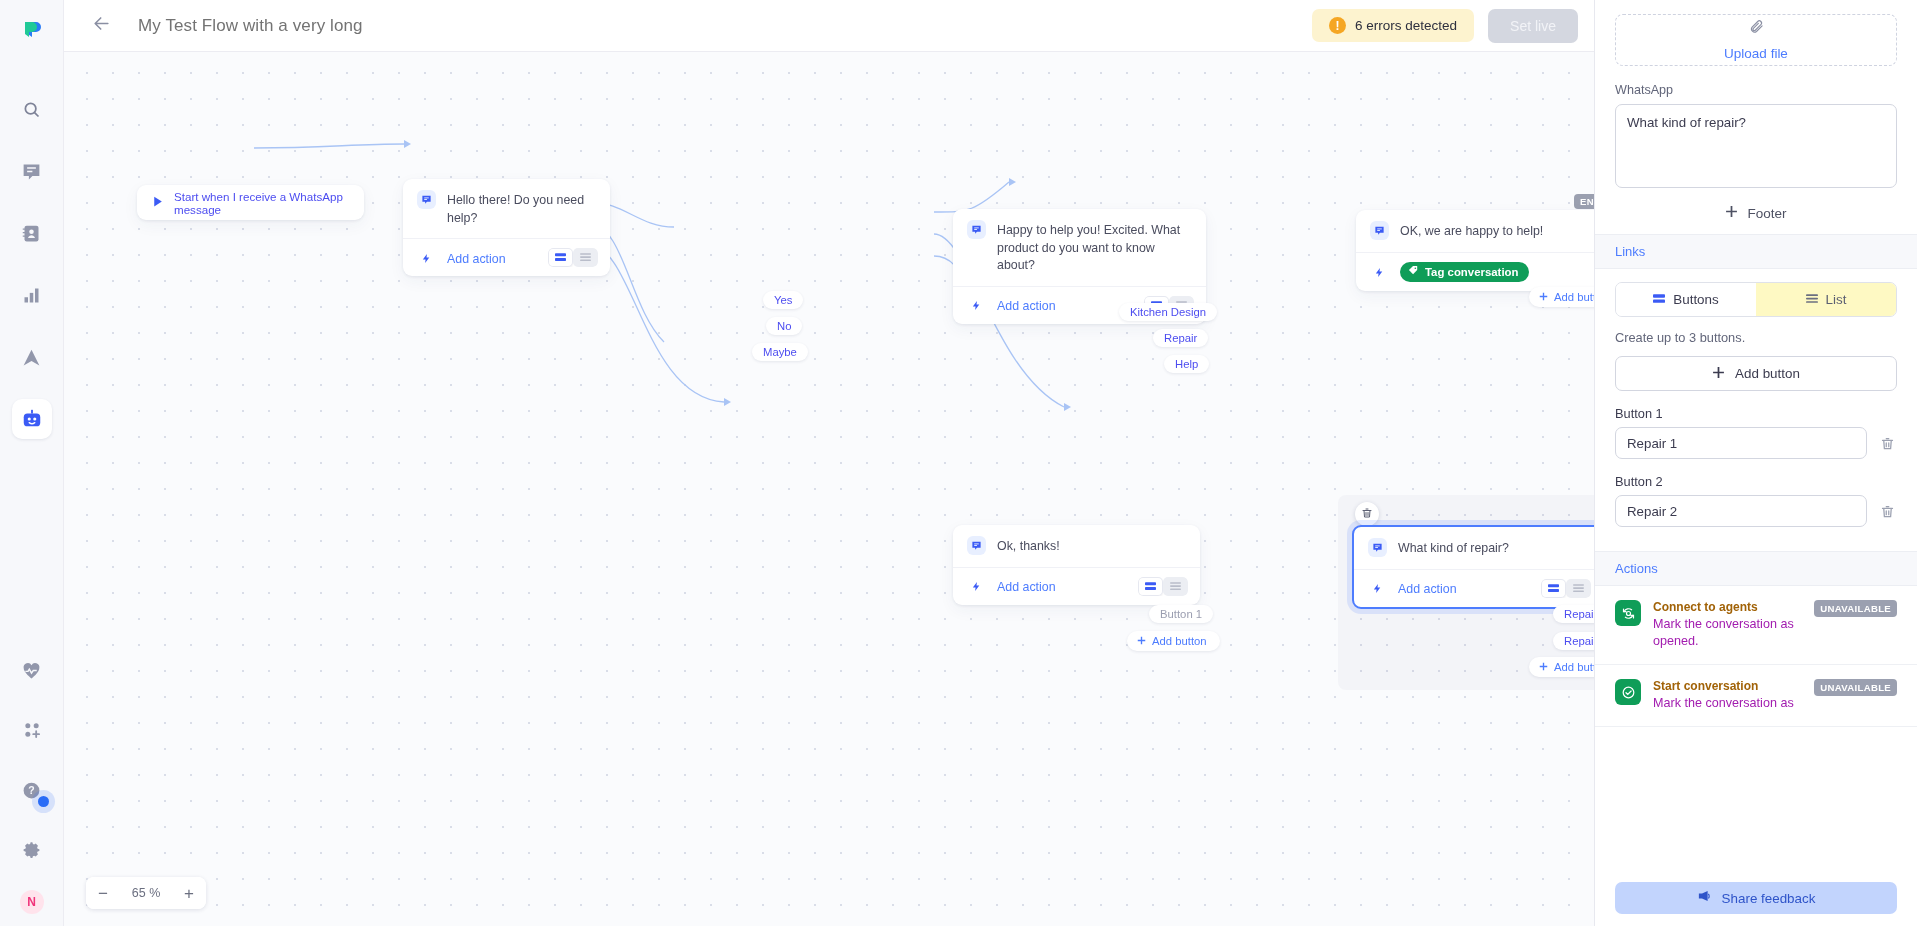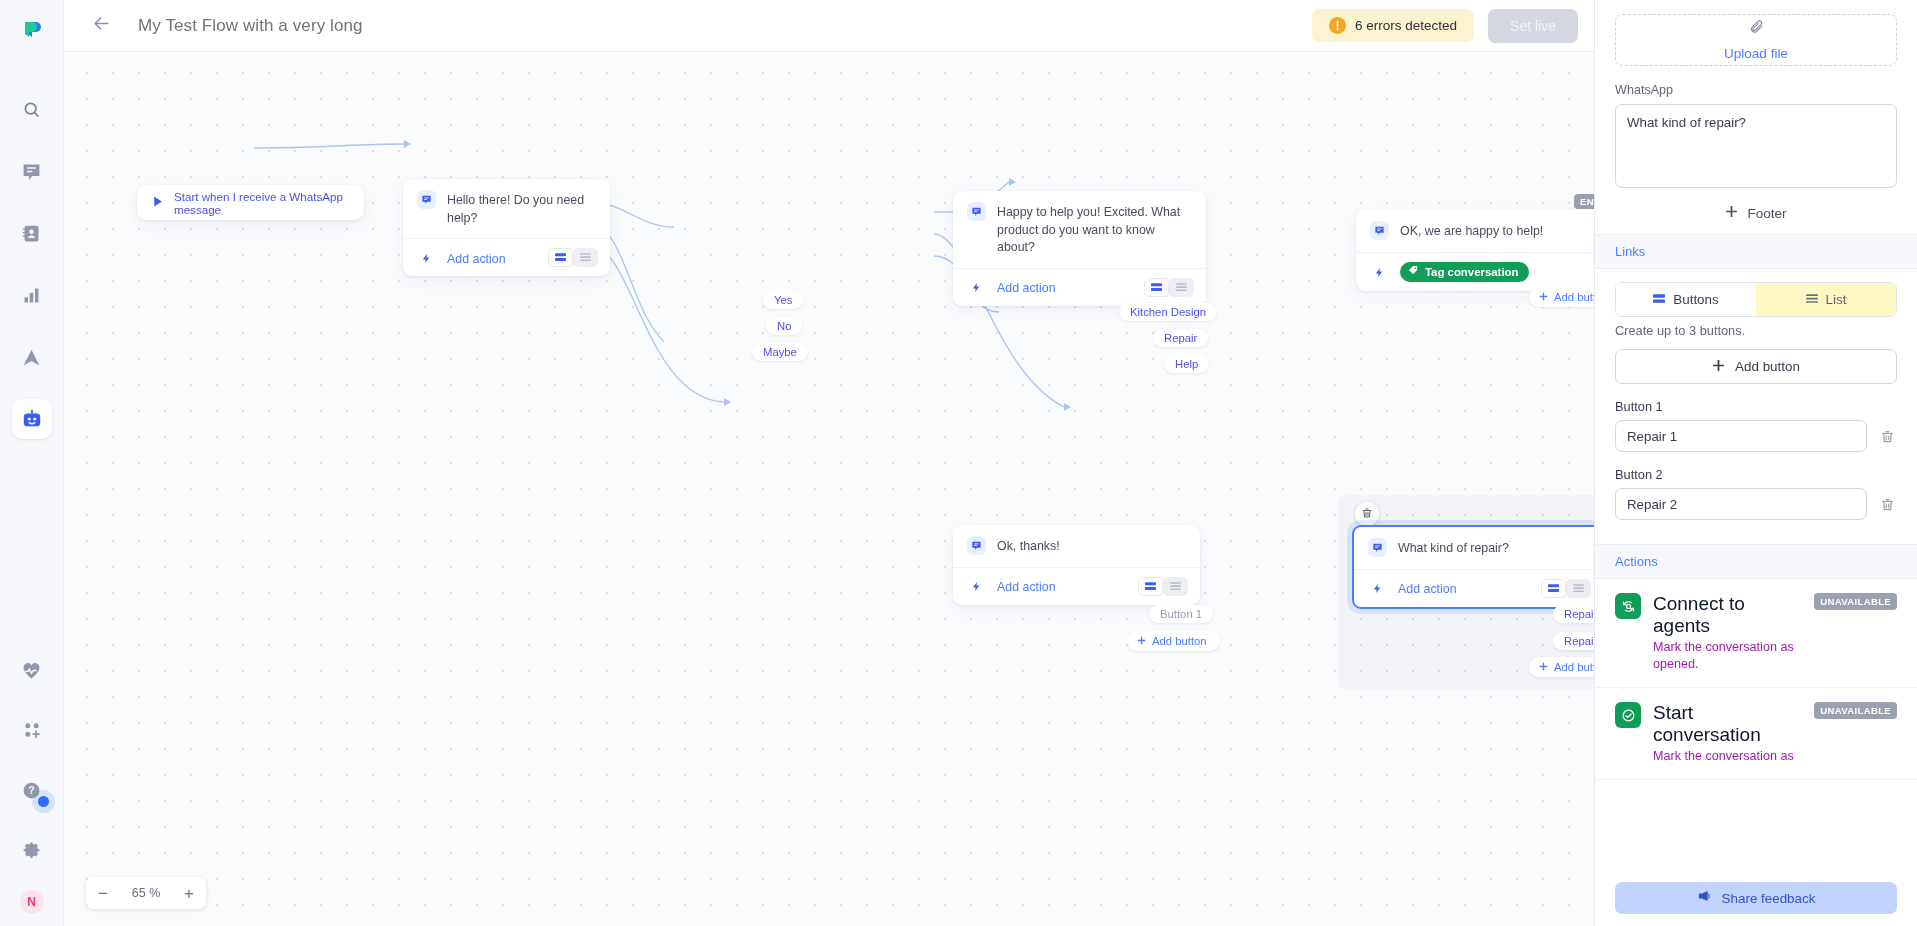--- a/index.html
+++ b/index.html
@@ -186,39 +186,39 @@
   .tabs {
     display: flex; margin: 13px 20px 0; border-radius: 7px; overflow: hidden;
     border: 1px solid #dfe2ea;
   }
   .tab {
     flex: 1; text-align: center; padding: 9px 0; font-size: 13.4px;
     display:flex; align-items:center; justify-content:center; gap:8px; cursor:pointer;
   }
   .tab.sel { background: #fff; color: #3b3b4f; }
   .tab.unsel { background: #fef9c3; color: #5b5f72; }
-  .hint { font-size: 12.8px; color: #62667a; margin: 6px 20px 0; }
+  .hint { font-size: 12.8px; color: #62667a; margin: 13px 20px 0; }
   .addbtn-outline {
     margin: 11px 20px 0; border: 1px solid #d3d6e0; border-radius: 7px;
     height: 35px; display:flex; align-items:center; justify-content:center; gap:10px;
     font-size: 13.4px; color: #3b3b4f; cursor: pointer;
   }
   .btn-label { font-size: 12.8px; color: #3b3b4f; margin: 15px 20px 6px; }
   .btn-row { display:flex; align-items:center; gap:10px; margin: 0 20px; }
   .btn-input {
     flex: 1; height: 32px; border: 1px solid #d3d6e0; border-radius: 7px;
     padding: 0 11px; font-size: 13.3px; color: #3b3b4f; font-family: inherit; outline:none;
   }
   .trash { width: 20px; cursor: pointer; display:flex; align-items:center; justify-content:center; }
   .action-item { display: flex; gap: 12px; padding: 14px 20px; border-bottom: 1px solid #eef0f4; align-items:flex-start; }
   .action-ico {
     width: 26px; height: 26px; flex: 0 0 26px; border-radius: 6px; background: #0f9d58;
     display:flex; align-items:center; justify-content:center;
   }
-  .action-title { font-size: 19px; font-weight: normal; color: #0f172a; }
+  .action-title { font-size: 12px; font-weight: bold; color: #a16207; }
   .action-desc { font-size: 12.6px; color: #a21caf; line-height: 1.35; margin-top: 2px; }
   .badge-unav {
     background: #9ba0b0; color: #fff; font-size: 9.6px; font-weight: bold;
     border-radius: 4px; padding: 3px 6px; letter-spacing:.3px; margin-left:auto; flex:0 0 auto;
     align-self:flex-start;
   }
   .share-fb {
     position: absolute; left: 20px; right: 20px; bottom: 12px;
     background: #c2d4fd; border-radius: 7px; height: 32px;
     display:flex; align-items:center; justify-content:center; gap:10px;
@@ -416,21 +416,21 @@
                 </svg>
             </span>
           </span>
         </div>
       </div>
 
       <div class="pill" style="left:699px; top:239px;">Yes</div>
       <div class="pill" style="left:702px; top:265px;">No</div>
       <div class="pill" style="left:688px; top:291px;">Maybe</div>
 
-      <div class="node" style="left:889px; top:139px; width:253px;">
+      <div class="node" style="left:889px; top:157px; width:253px;">
         <div class="node-row msg">
           <span class="chat-ico">
             <svg width="11" height="11" viewBox="0 0 24 24" fill="#3b5bf5">
                 <path d="M3 4h18v13H13l-4 4v-4H3z"></path>
                 <path d="M7 8.5h10M7 12h6" stroke="#e8efff" stroke-width="2"></path>
               </svg>
           </span>
           <span class="node-text">Happy to help you! Excited. What product do you want to know about?</span>
         </div>
         <div class="node-sep"></div>

